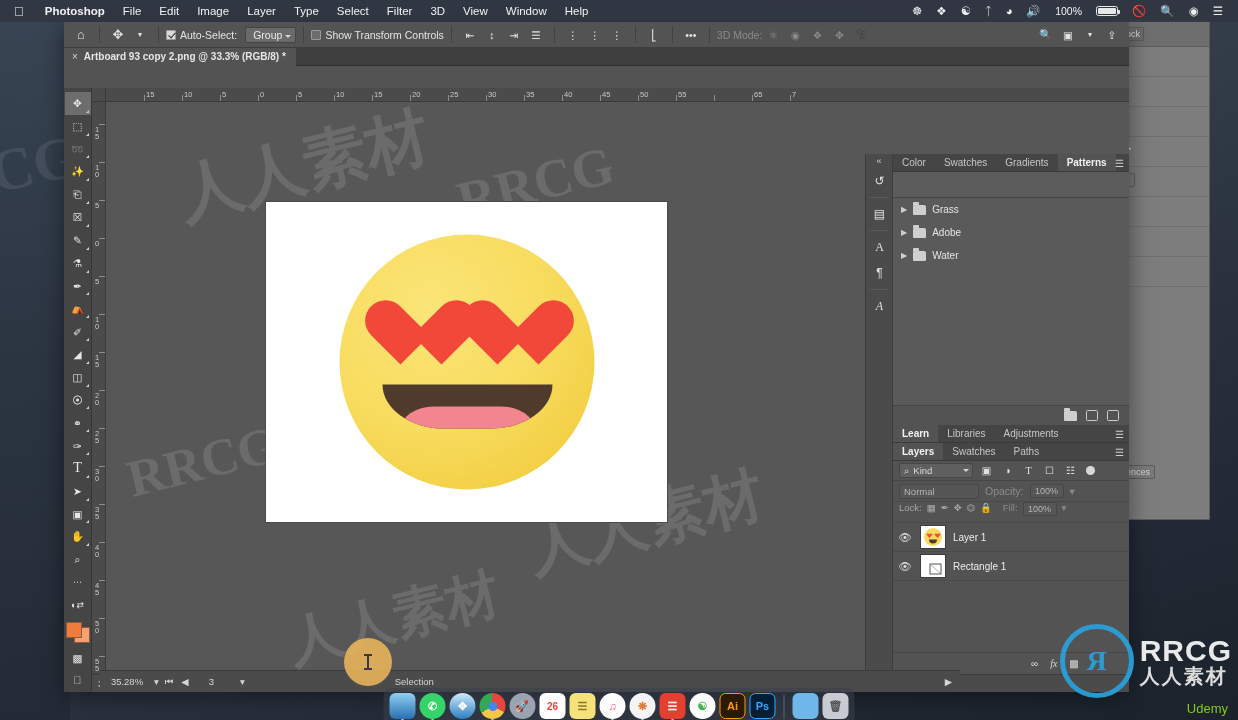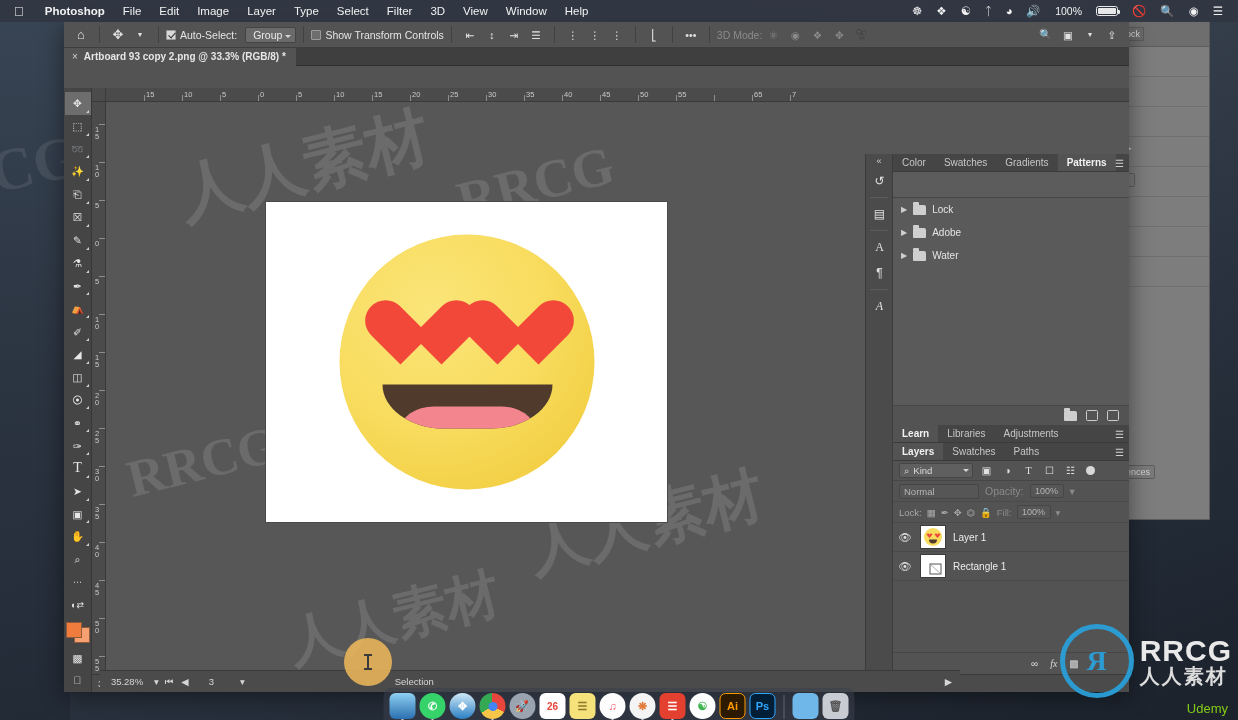--- a/index.html
+++ b/index.html
@@ -155,21 +155,21 @@
   .sqico{width:12px;height:11px;border:1.2px solid #cbcbcb;border-radius:1.5px;}
 
   .layfilter{height:20px;display:flex;align-items:center;gap:6px;padding:0 6px;border-bottom:1px solid #464646;}
   .kindbox{background:#5f5f5f;border:1px solid #464646;border-radius:2px;height:15px;display:flex;align-items:center;padding:0 4px;gap:4px;width:74px;font-size:9.5px;color:#dadada;position:relative;}
   .kindbox .cv{position:absolute;right:3px;top:5px;border:3px solid transparent;border-top-color:#d6d6d6;}
   .fico{width:15px;height:15px;display:flex;align-items:center;justify-content:center;color:#e0e0e0;font-size:10px;}
   .toggleknob{width:9px;height:9px;border-radius:50%;background:#d8d8d8;margin-left:2px;}
   .blendrow{height:21px;display:flex;align-items:center;padding:0 6px;gap:6px;border-bottom:1px solid #4a4a4a;}
   .blendsel{background:#565656;border:1px solid #464646;border-radius:2px;height:15px;width:80px;display:flex;align-items:center;padding:0 4px;font-size:9.5px;color:#b5b5b5;}
   .numbox{background:#565656;border:1px solid #464646;border-radius:2px;height:14px;width:34px;display:flex;align-items:center;justify-content:center;font-size:9px;color:#b5b5b5;}
-  .lockrow{height:21px;display:flex;align-items:center;padding:0 6px;gap:5px;border-bottom:1px solid #4a4a4a;color:#a8a8a8;font-size:9.5px;}
+  .lockrow{height:21px;display:flex;align-items:flex-start;padding:0 6px;gap:5px;border-bottom:1px solid #4a4a4a;color:#a8a8a8;font-size:9.5px;}
   .layerrow{height:29px;display:flex;align-items:center;border-bottom:1px solid #4a4a4a;padding-left:4px;gap:7px;}
   .eye{width:16px;display:flex;align-items:center;justify-content:center;color:#e3e3e3;}
   .thumb{width:26px;height:24px;border:1px solid #3c3c3c;background:#fff;display:flex;align-items:center;justify-content:center;overflow:hidden;position:relative;}
   .lname{font-size:10px;color:#ececec;}
   .layfoot{position:absolute;left:0;right:0;bottom:18px;height:22px;background:#535353;border-top:1px solid #474747;display:flex;align-items:center;gap:12px;padding-left:138px;color:#d8d8d8;font-size:10px;}
 
   
   #taskbar{
     position:absolute;left:100px;top:670px;width:860px;height:22px;background:#4b4b4b;
     display:flex;align-items:center;font-size:9.5px;color:#d6d6d6;z-index:25;
@@ -463,21 +463,21 @@
         <div class="ptab">Swatches</div>
         <div class="ptab">Gradients</div>
         <div class="ptab active">Patterns</div>
         <div class="pmenu">☰</div>
       </div>
       <div class="searchstrip"></div>
       <div class="patbody">
         <div class="patrow">
           <span class="chev">▶</span>
           <span class="folder"></span>
-          <span>Lock</span>
+          <span>Grass</span>
         </div>
         <div class="patrow">
           <span class="chev">▶</span>
           <span class="folder"></span>
           <span>Adobe</span>
         </div>
         <div class="patrow">
           <span class="chev">▶</span>
           <span class="folder"></span>
           <span>Water</span>
@@ -525,21 +525,21 @@
         <span class="dim">▾</span>
       </div>
 
       <div class="lockrow">
         <span>Lock:</span>
         <span>▦</span>
         <span>✒</span>
         <span>✥</span>
         <span>⏣</span>
         <span>🔒</span>
-        <span class="dim" style="">Fill:</span>
+        <span class="dim" style="margin-left:6px">Fill:</span>
         <span class="numbox">100%</span>
         <span class="dim">▾</span>
       </div>
 
       <div class="layerrow">
         <span class="eye">👁</span>
         <span class="thumb">
           <svg width="24" height="22" viewBox="0 0 24 22">
             <circle cx="12" cy="11" r="9" fill="#f8dc5e"></circle>
             <path d="M7 8.5 a1.6 1.6 0 0 1 3 0.3 a1.6 1.6 0 0 1 3 -0.3 l-3 3.4 z" fill="#f2483a" transform="translate(-1.5,0)"></path>

